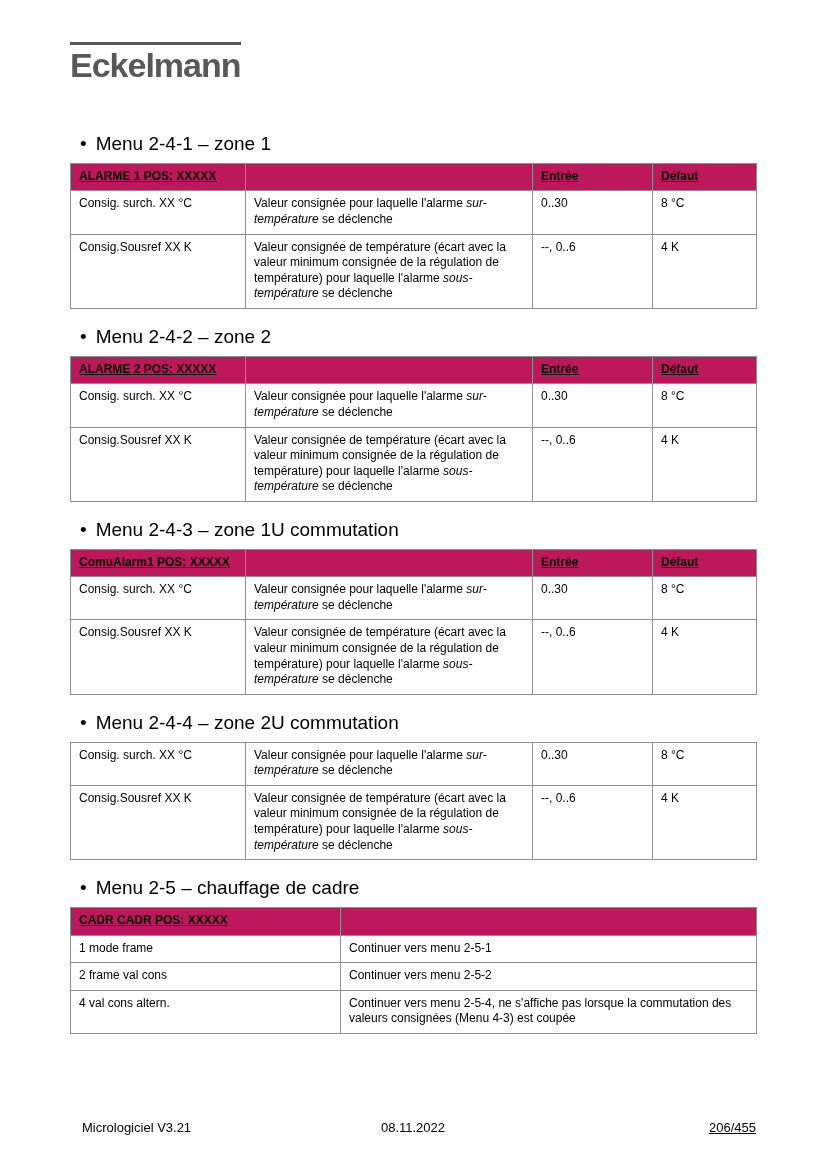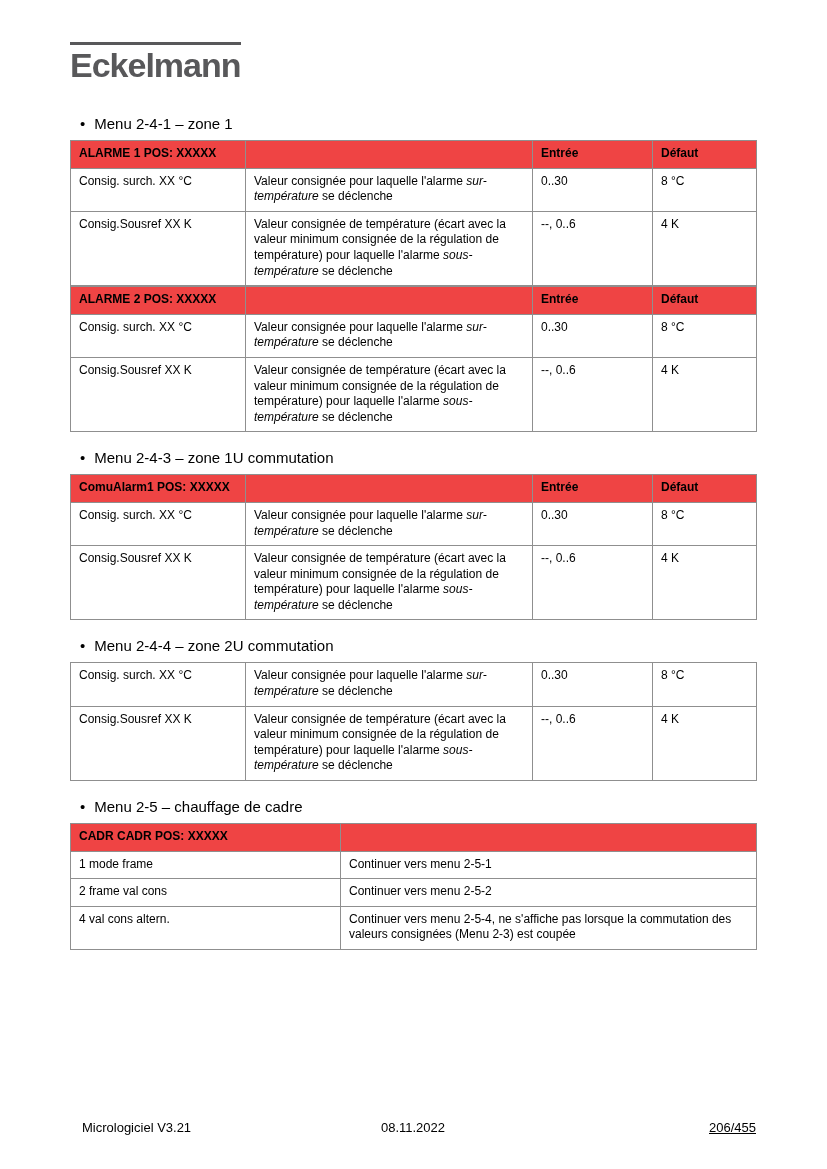--- a/index.html
+++ b/index.html
@@ -7,47 +7,47 @@
     position:relative;
     width:827px; height:1169px;
     background:#ffffff;
     font-family:"Liberation Sans", sans-serif;
     color:#000;
     overflow:hidden;
   }
   .content { position:absolute; left:70px; top:42px; width:686px; }
 
   
-  .logo-wrap { display:inline-block; margin-bottom:16px; }
+  .logo-wrap { display:inline-block; margin-bottom:34px; }
   .logo-line { height:3px; background:#58585a; margin-bottom:3px; }
   .logo-text {
     font-size:34px; font-weight:bold; color:#58585a;
     letter-spacing:-1px; line-height:1.0;
   }
 
   
   .bullet-title {
     margin:17px 0 7px 10px;
-    font-size:15px; line-height:1.2;
+    font-size:19px; line-height:1.2;
   }
   .bullet-title::before { content:"\2022"; margin-right:9px; }
 
   
   table.tbl {
     border-collapse:collapse; table-layout:fixed;
     width:686px; font-size:12px;
   }
   table.tbl td {
     border:1px solid #8f8f8f;
     padding:5px 8px 6px 8px;
     vertical-align:top;
     line-height:1.3;
     overflow:hidden;
   }
-  table.tbl tr.hdr td { background:#ef4444; font-weight:bold; }
+  table.tbl tr.hdr td { background:#be185d; font-weight:bold;text-decoration:underline; }
   .c1 { width:175px; } .c2 { width:287px; } .c3 { width:120px; } .c4 { width:104px; }
   .m1 { width:270px; } .m2 { width:416px; }
   i { font-style:italic; }
 
   
   .footer {
     position:absolute; left:70px; right:71px; top:1120px;
     font-size:13px;
   }
   .footer .f-left { position:absolute; left:12px; }
@@ -93,20 +93,21 @@
             <td><span>Valeur consignée de température (écart avec la valeur minimum consignée de la régulation de température) pour laquelle l'alarme </span><i>sous-température</i><span> se déclenche</span></td>
             <td>--, 0..6</td>
             <td>4 K</td>
           </tr>
         </tbody>
       </table>
     </div>
 
     
     <div class="section">
+      <div class="bullet-title">Menu 2-4-2 – zone 2</div>
       <table class="tbl">
         <colgroup>
             <col class="c1">
             <col class="c2">
             <col class="c3">
             <col class="c4">
           </colgroup>
         <tbody>
           <tr class="hdr">
             <td>ALARME 2 POS: XXXXX</td>
@@ -206,21 +207,21 @@
           <tr>
             <td>1 mode frame</td>
             <td>Continuer vers menu 2-5-1</td>
           </tr>
           <tr>
             <td>2 frame val cons</td>
             <td>Continuer vers menu 2-5-2</td>
           </tr>
           <tr>
             <td>4 val cons altern.</td>
-            <td>Continuer vers menu 2-5-4, ne s'affiche pas lorsque la commutation des valeurs consignées (Menu 2-3) est coupée</td>
+            <td>Continuer vers menu 2-5-4, ne s'affiche pas lorsque la commutation des valeurs consignées (Menu 4-3) est coupée</td>
           </tr>
         </tbody>
       </table>
     </div>
 
   </div>
 
   <div class="footer">
     <span class="f-left">Micrologiciel V3.21</span>
     <span class="f-center">08.11.2022</span>

